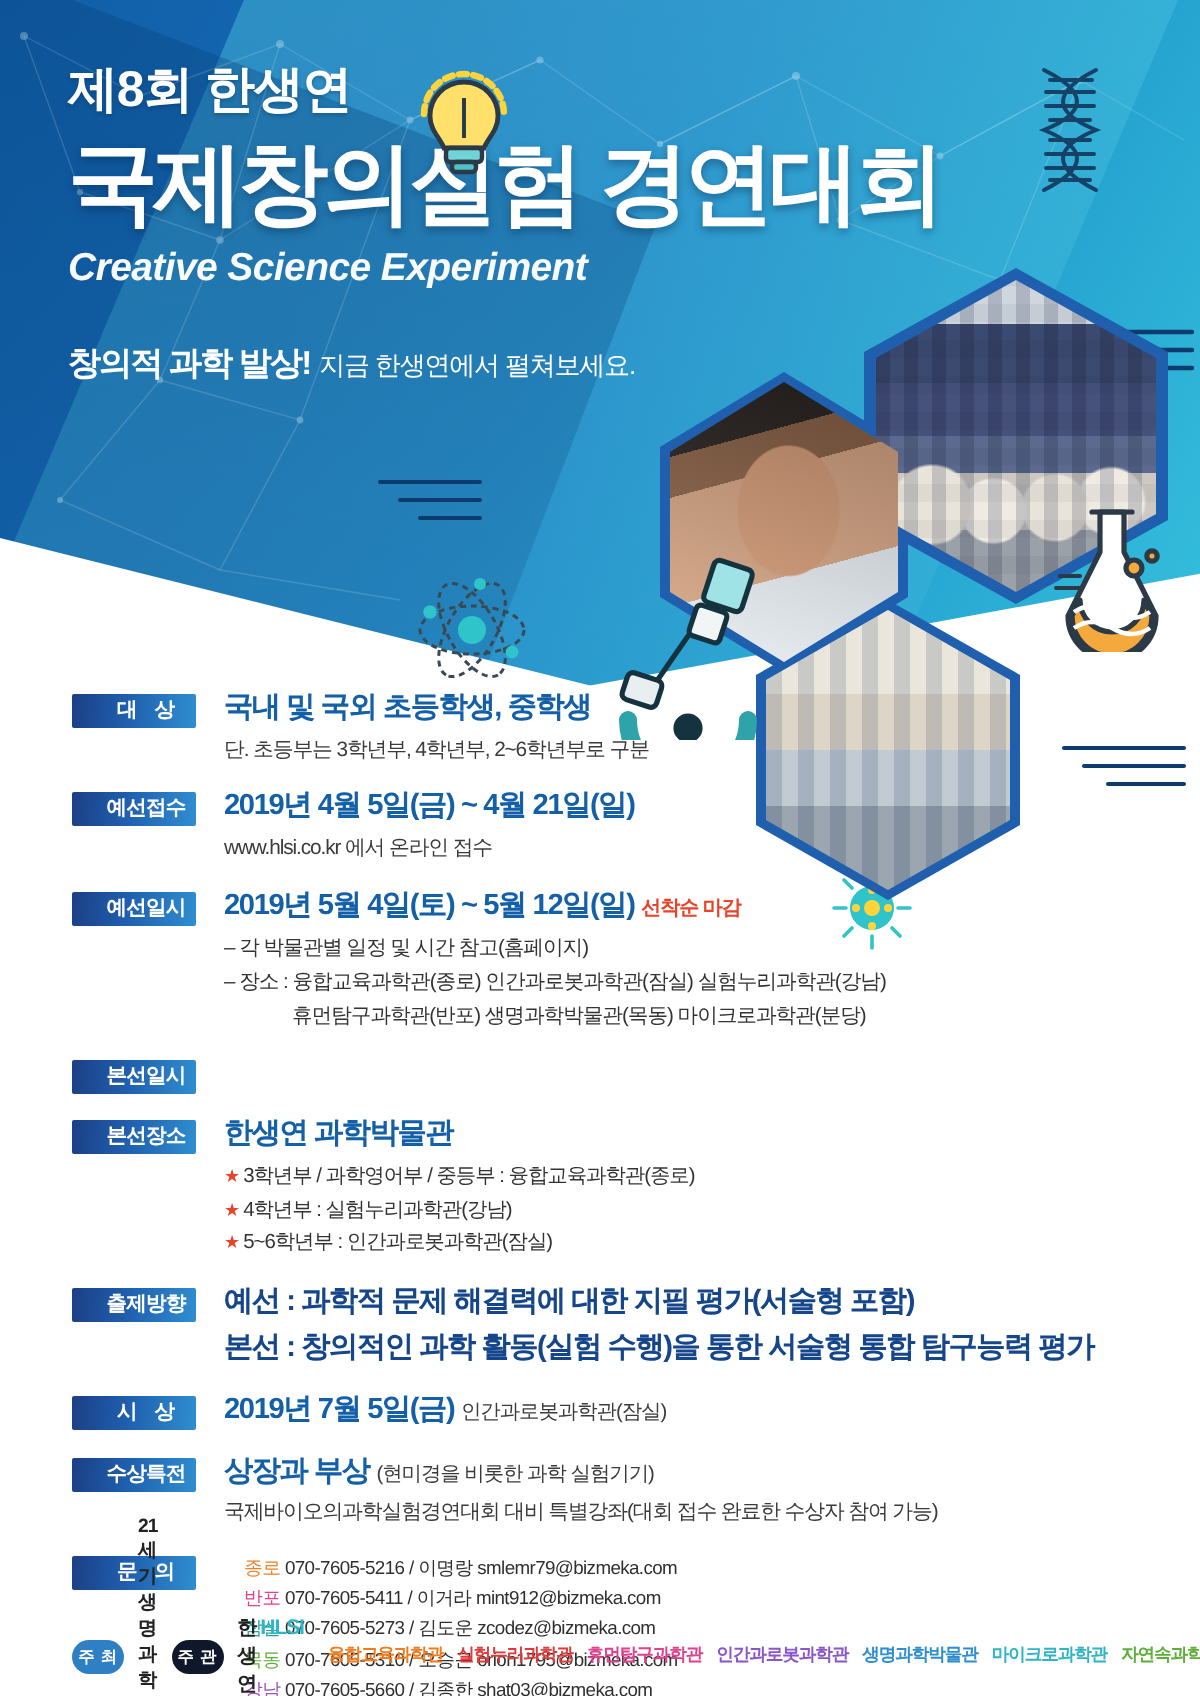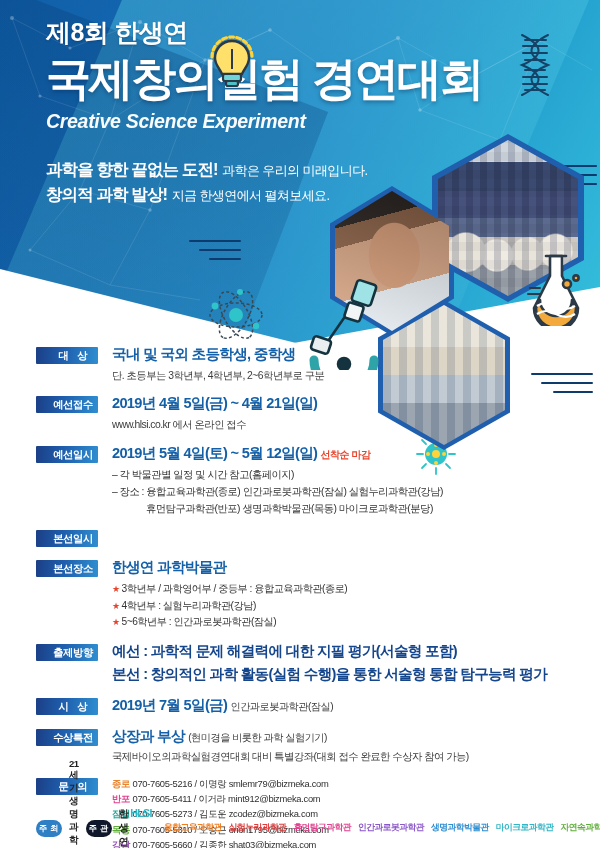--- a/index.html
+++ b/index.html
@@ -39,21 +39,21 @@
     background:#ffffff;
     clip-path:polygon(0 45%, 100% 100%, 0 100%);
   }
   .hdr-wedge2 {
     position:absolute; left:250px; bottom:-6px; width:380px; height:120px;
     background:#ffffff;
     clip-path:polygon(0 100%, 100% 42%, 100% 100%);
   }
   .net-svg { position:absolute; inset:0; opacity:.5; }
 
-  .title-block { position:absolute; left:34px; top:19px; width:360px; z-index:6;margin-left:12px; }
+  .title-block { position:absolute; left:34px; top:32px; width:360px; z-index:6; }
   .t-small {
     font-size:25px; font-weight:700; color:#ffffff; letter-spacing:-.6px;
     text-shadow:0 1px 2px rgba(0,40,80,.35); line-height:1.1;
   }
   .t-big {
     font-size:45px; font-weight:700; color:#ffffff; letter-spacing:-2.4px;
     line-height:1.18; margin-top:5px;
     text-shadow:0 2px 4px rgba(0,35,75,.40);
     white-space:nowrap;
   }
@@ -158,21 +158,21 @@
   .note-inline { font-size:10.2px; color:#3b3b3b; font-weight:400; letter-spacing:-.5px; }
   .star { color:#e8442c; font-size:9px; margin-right:2px; }
   .bullet-line { font-size:10.2px; color:#333; letter-spacing:-.5px; line-height:1.62; white-space:nowrap; }
   .dash-line { font-size:10.3px; color:#333; letter-spacing:-.5px; line-height:1.62; white-space:nowrap; }
   .indent { padding-left:34px; }
 
   
   .contact-grid { display:flex; flex-wrap:wrap; }
   .ct-col { width:248px; }
   .ct-line { font-size:9.4px; color:#2f2f2f; letter-spacing:-.3px; line-height:1.62; white-space:nowrap; }
-  .ct-loc { font-weight:700; }
+  .ct-loc { font-weight:400;margin-left:10px; }
   .c-jongno { color:#e8842c; }
   .c-banpo  { color:#e0418f; }
   .c-jamsil { color:#25a89a; }
   .c-mokdong{ color:#5fae3a; }
   .c-gangnam{ color:#9a56b8; }
 
   
   .footer {
     position:absolute; left:0; bottom:0; width:600px; height:40px;
     display:flex; align-items:center; padding-left:36px; gap:7px;
@@ -269,24 +269,20 @@
     </div>
 
     <div class="hdr-wedge"></div>
     <div class="hdr-wedge2"></div>
 
     <div class="title-block">
       <div class="t-small">제8회 한생연</div>
       <div class="t-big">국제창의실험 경연대회</div>
       <div class="t-eng">Creative Science Experiment</div>
       <div class="t-lead">
-        <div class="l1">
-          <span class="strong">과학을 향한 끝없는 도전!</span>
-          <span class="light">과학은 우리의 미래입니다.</span>
-        </div>
         <div class="l2">
           <span class="strong">창의적 과학 발상!</span>
           <span class="light">지금 한생연에서 펼쳐보세요.</span>
         </div>
       </div>
     </div>
   </div>
 
   <div class="hex-ring hex-grp-ring"></div>
   <div class="hex hex-grp"></div>

